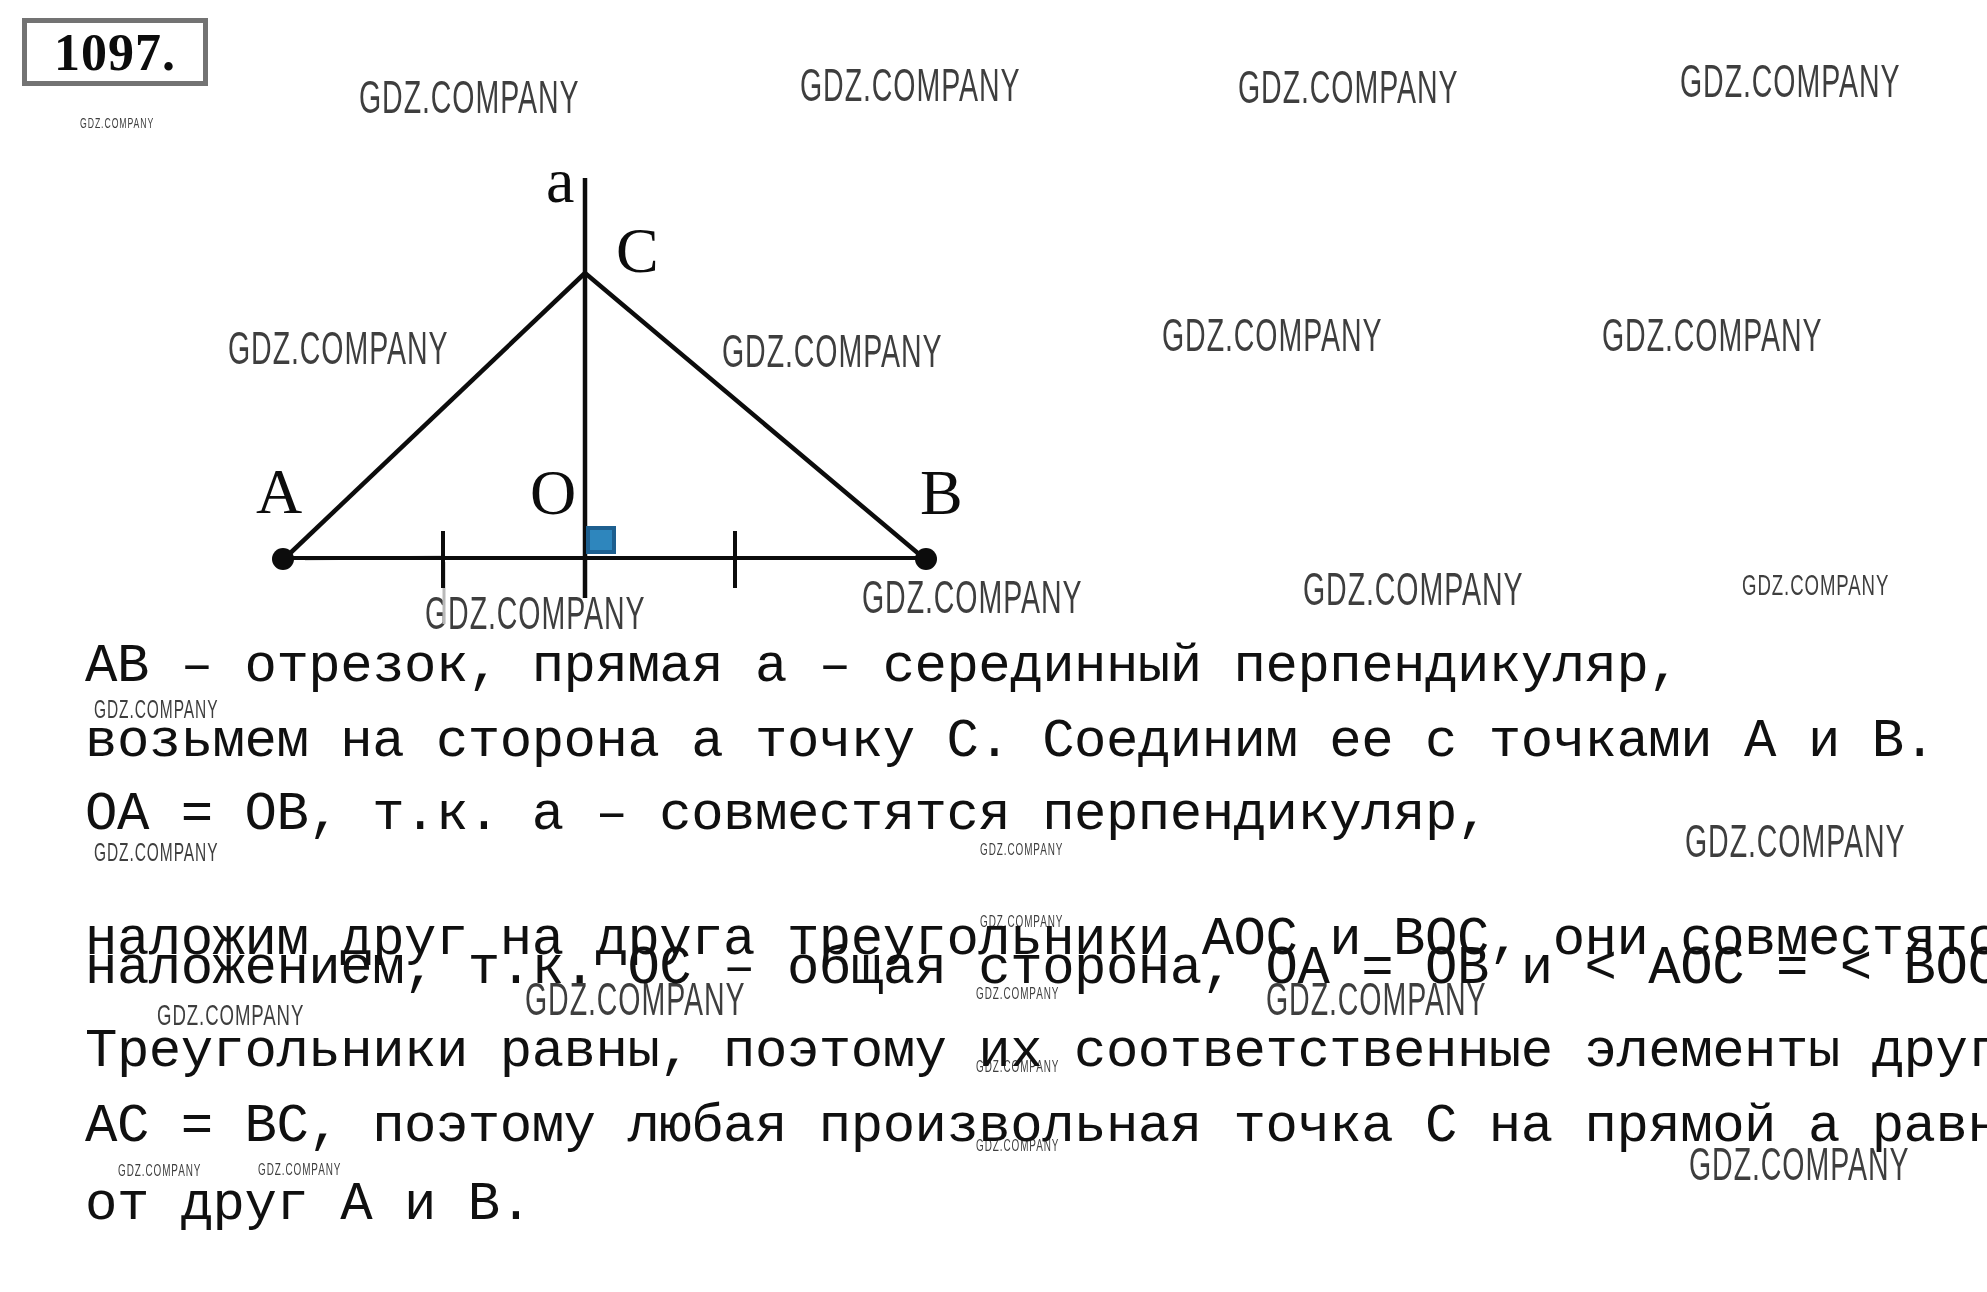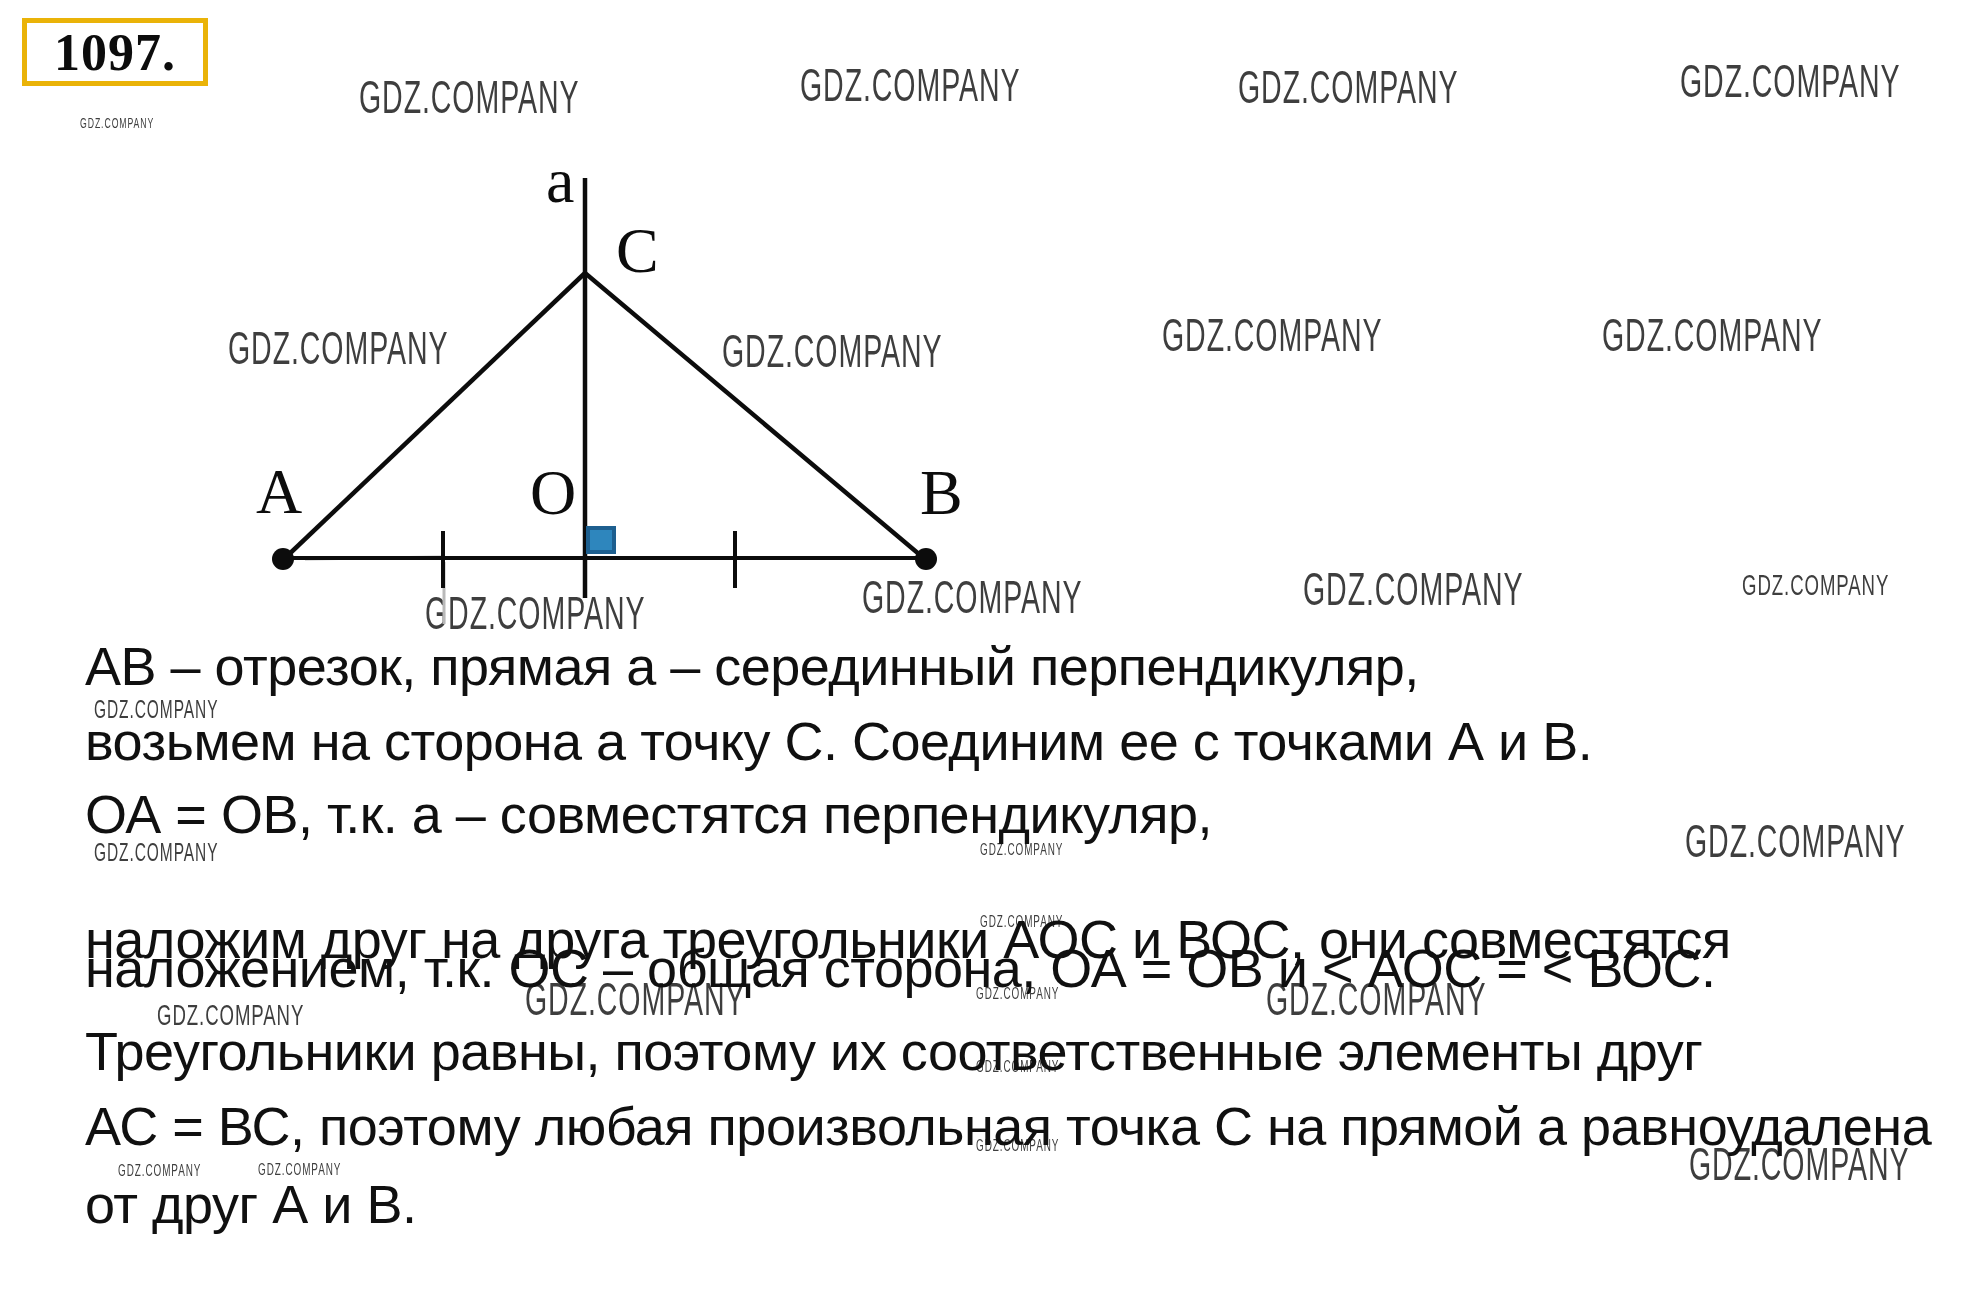--- a/index.html
+++ b/index.html
@@ -3,42 +3,42 @@
 <meta charset="utf-8">
 <style>
   html,body{margin:0;padding:0;}
   body{
     width:1987px;height:1292px;position:relative;overflow:hidden;
     background:#ffffff;font-family:"Liberation Serif", serif;
   }
   
   .problem-box{
     position:absolute;left:22px;top:18px;width:176px;height:58px;
-    border:5px solid #eab308;display:flex;align-items:center;justify-content:center;
+    border:5px solid #737373;display:flex;align-items:center;justify-content:center;
     background:#fff;
   }
   .problem-box span{
     font-family:"Liberation Serif", serif;font-weight:bold;font-size:52px;color:#0c0c0c;
     letter-spacing:1px;
   }
   
   .wm{
     position:absolute;font-family:"Liberation Sans", sans-serif;color:#2e2e2e;
     white-space:nowrap;transform:scaleX(0.62);transform-origin:0 0;
     letter-spacing:1.5px;opacity:.92;font-weight:400;line-height:1;
   }
   .wm-lg{font-size:46px;}
   .wm-md{font-size:30px;}
   .wm-sm{font-size:25px;}
   .wm-xs{font-size:16px;}
   .wm-xxs{font-size:14px;}
   
   .sol-line{
     position:absolute;left:85px;font-size:54px;color:#101010;white-space:nowrap;
-    font-family:Liberation Sans, sans-serif;letter-spacing:-0.5px;line-height:1.1;
+    font-family:Liberation Mono, monospace;letter-spacing:-0.5px;line-height:1.1;
   }
   
   .diagram-svg{position:absolute;left:0;top:0;z-index:2;}
   .diagram-label{font-family:"Liberation Serif", serif;font-size:64px;fill:#0c0c0c;}
 </style>
 </head>
 <body>
 
 <div class="problem-box">
   <span>1097.</span>

